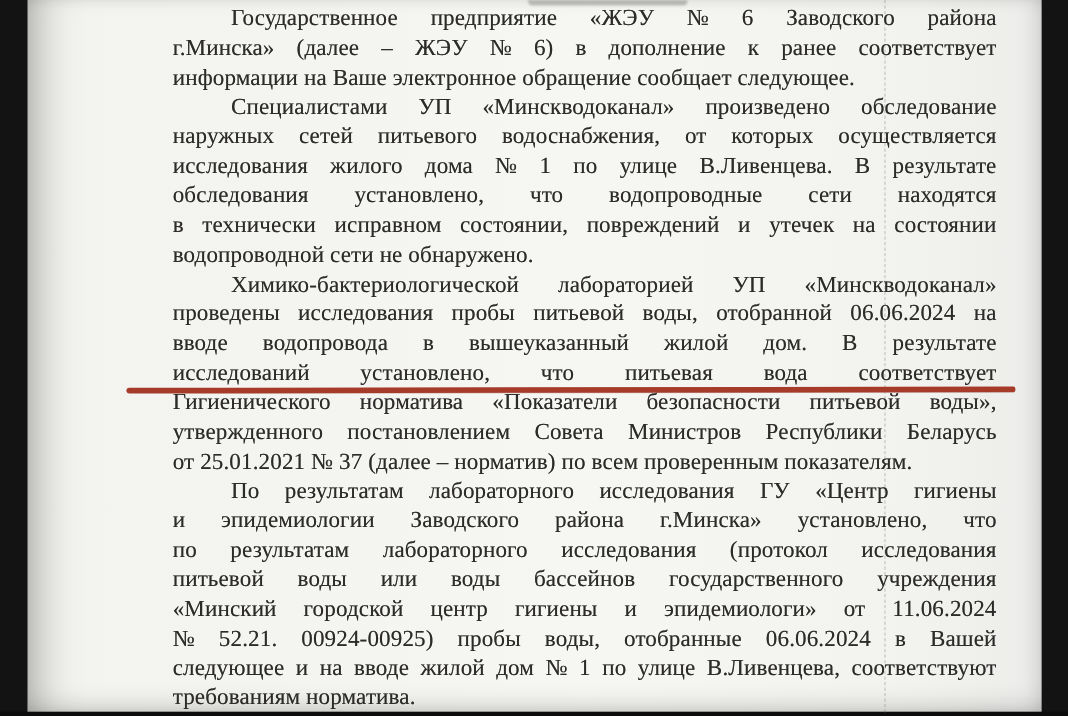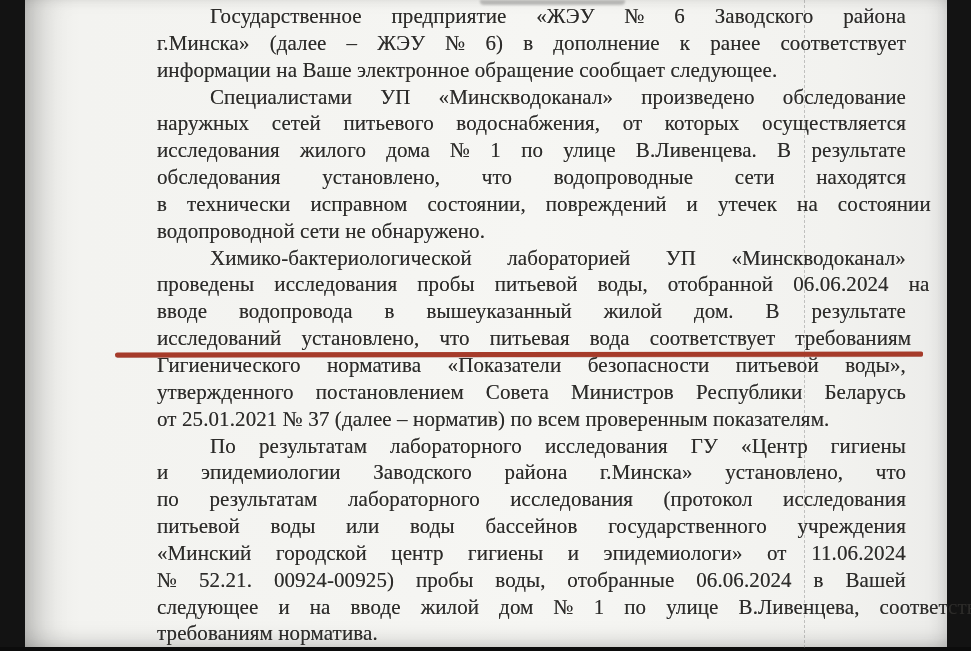--- a/index.html
+++ b/index.html
@@ -57,21 +57,20 @@
   }
   .line {
     height: 26.85px;
     line-height: 26.85px;
     white-space: nowrap;
     text-shadow: 0 0 0.6px rgba(40,40,40,0.55);
   }
   .line.just {
     display: flex;
     justify-content: space-between;
-    gap: 20px;
   }
   .line.indent { padding-left: 53px; }
   
   #red-underline {
     position: absolute;
     left: 115px; top: 352px;
     width: 808px; height: 5px;
     background: var(--redline, #a63b2a);
     border-radius: 3px 2px 2px 3px;
     transform: rotate(-0.08deg);
@@ -186,21 +185,20 @@
         <span>В</span>
         <span>результате</span>
       </div>
       <div class="line just">
         <span>исследований</span>
         <span>установлено,</span>
         <span>что</span>
         <span>питьевая</span>
         <span>вода</span>
         <span>соответствует</span>
-        <span>требованиям</span>
       </div>
       <div class="line just">
         <span>Гигиенического</span>
         <span>норматива</span>
         <span>«Показатели</span>
         <span>безопасности</span>
         <span>питьевой</span>
         <span>воды»,</span>
       </div>
       <div class="line just">

